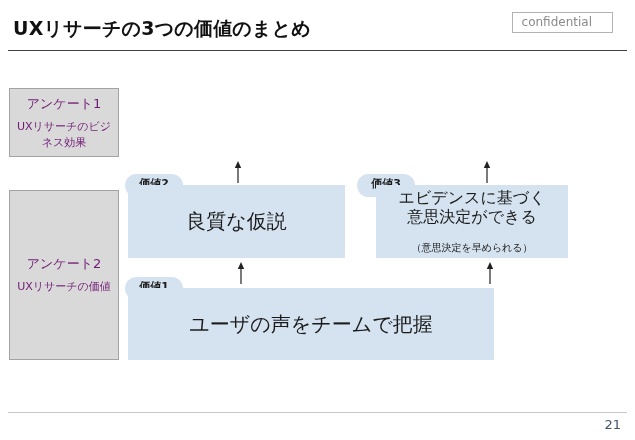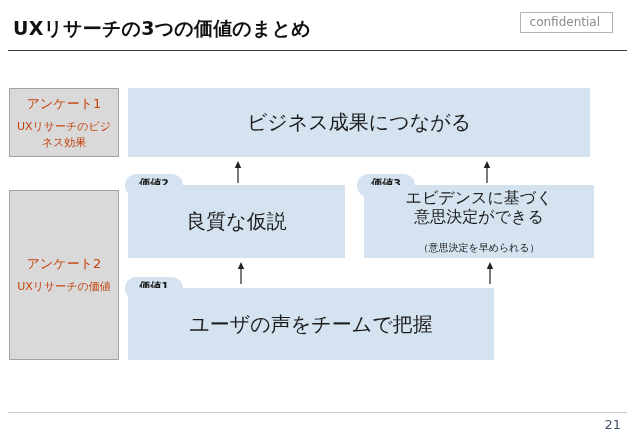--- a/index.html
+++ b/index.html
@@ -30,60 +30,60 @@
     left: 8px;
     right: 8px;
     top: 50px;
     border-top: 1.5px solid #3f3f3f;
   }
 
   .confidential-badge {
     position: absolute;
     right: 22px;
     top: 12px;
-    padding: 2px 12px 3px 9px;
+    padding: 2px 20px 3px 9px;
     border: 1px solid #b3b3b3;
     color: #8a8a8a;
     font-size: 12px;
     background: #ffffff;
   }
 
   .gray-box {
     position: absolute;
     left: 9px;
     width: 110px;
     background: #d9d9d9;
     border: 1px solid #a3a3a3;
     display: flex;
     flex-direction: column;
     justify-content: center;
     align-items: center;
     text-align: center;
-    color: #c2410c;
+    color: #701a75;
   }
   .gray-box .gb-title { font-size: 13px; margin-bottom: 6px; }
   .gray-box .gb-subtitle { font-size: 11px; line-height: 1.45; padding: 0 6px; }
 
   #survey1 { top: 88px; height: 69px; }
   #survey2 { top: 190px; height: 170px; }
 
   .blue-box {
     position: absolute;
     background: #d5e3f1;
     display: flex;
     flex-direction: column;
     justify-content: center;
     align-items: center;
     text-align: center;
     color: #1a1a1a;
     z-index: 3;
   }
   #box-top    { left: 128px; top: 88px;  width: 462px; height: 69px; font-size: 20px; }
   #box-mid-l  { left: 128px; top: 185px; width: 217px; height: 73px; font-size: 20px; }
-  #box-mid-r  { left: 364px; top: 185px; width: 230px; height: 73px; }
+  #box-mid-r  { left: 376px; top: 185px; width: 192px; height: 73px; }
   #box-bottom { left: 128px; top: 288px; width: 366px; height: 72px; font-size: 20px; }
 
   #box-mid-r .line { font-size: 16px; line-height: 1.2; }
   #box-mid-r .note { font-size: 10px; margin-top: 15px; color: #1a1a1a; }
 
   .tag-pill {
     position: absolute;
     width: 58px;
     height: 23px;
     background: #d5e3f1;
@@ -144,23 +144,20 @@
 
   <div class="gray-box" id="survey1">
     <div class="gb-title">アンケート1</div>
     <div class="gb-subtitle">UXリサーチのビジネス効果</div>
   </div>
   <div class="gray-box" id="survey2">
     <div class="gb-title">アンケート2</div>
     <div class="gb-subtitle">UXリサーチの価値</div>
   </div>
 
-  <div class="blue-box" id="box-top">
-    <div>ビジネス成果につながる</div>
-  </div>
 
   <div class="tag-pill" id="pill-v2">
     <span class="tag-label">価値2</span>
   </div>
   <div class="tag-pill" id="pill-v3">
     <span class="tag-label">価値3</span>
   </div>
   <div class="tag-pill" id="pill-v1">
     <span class="tag-label">価値1</span>
   </div>

